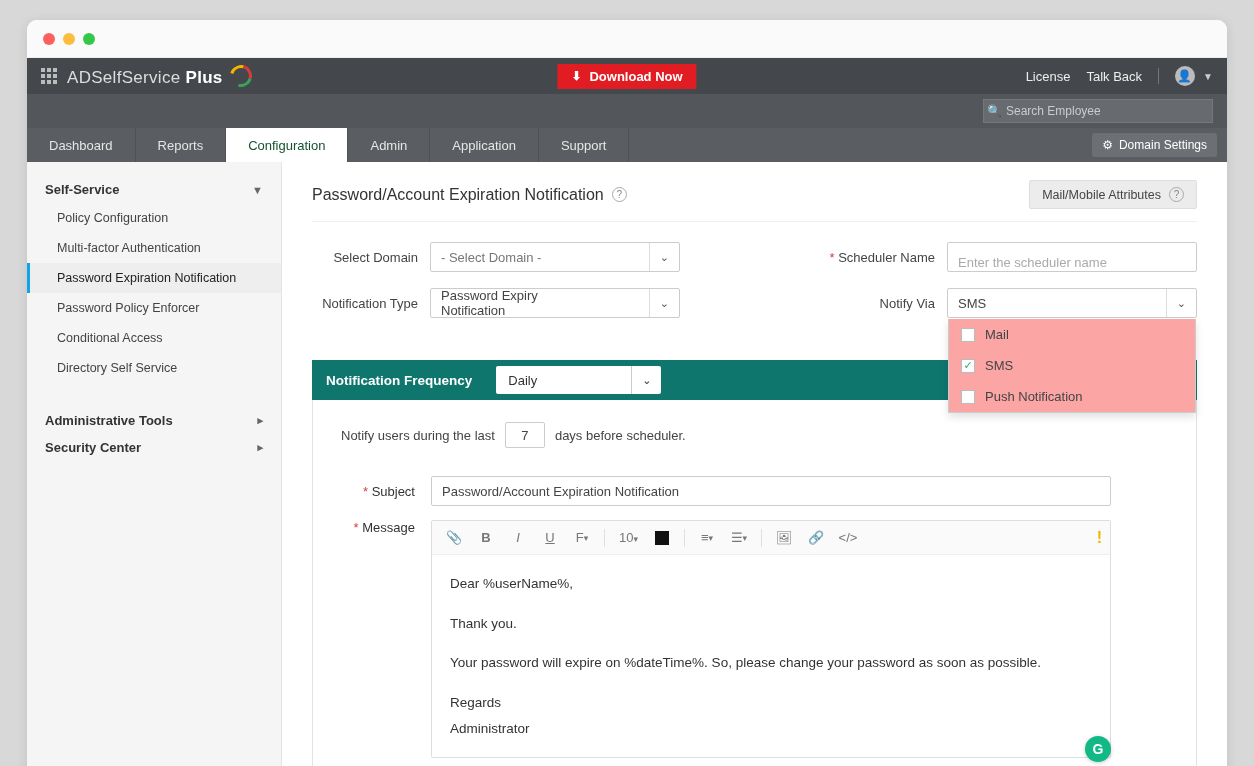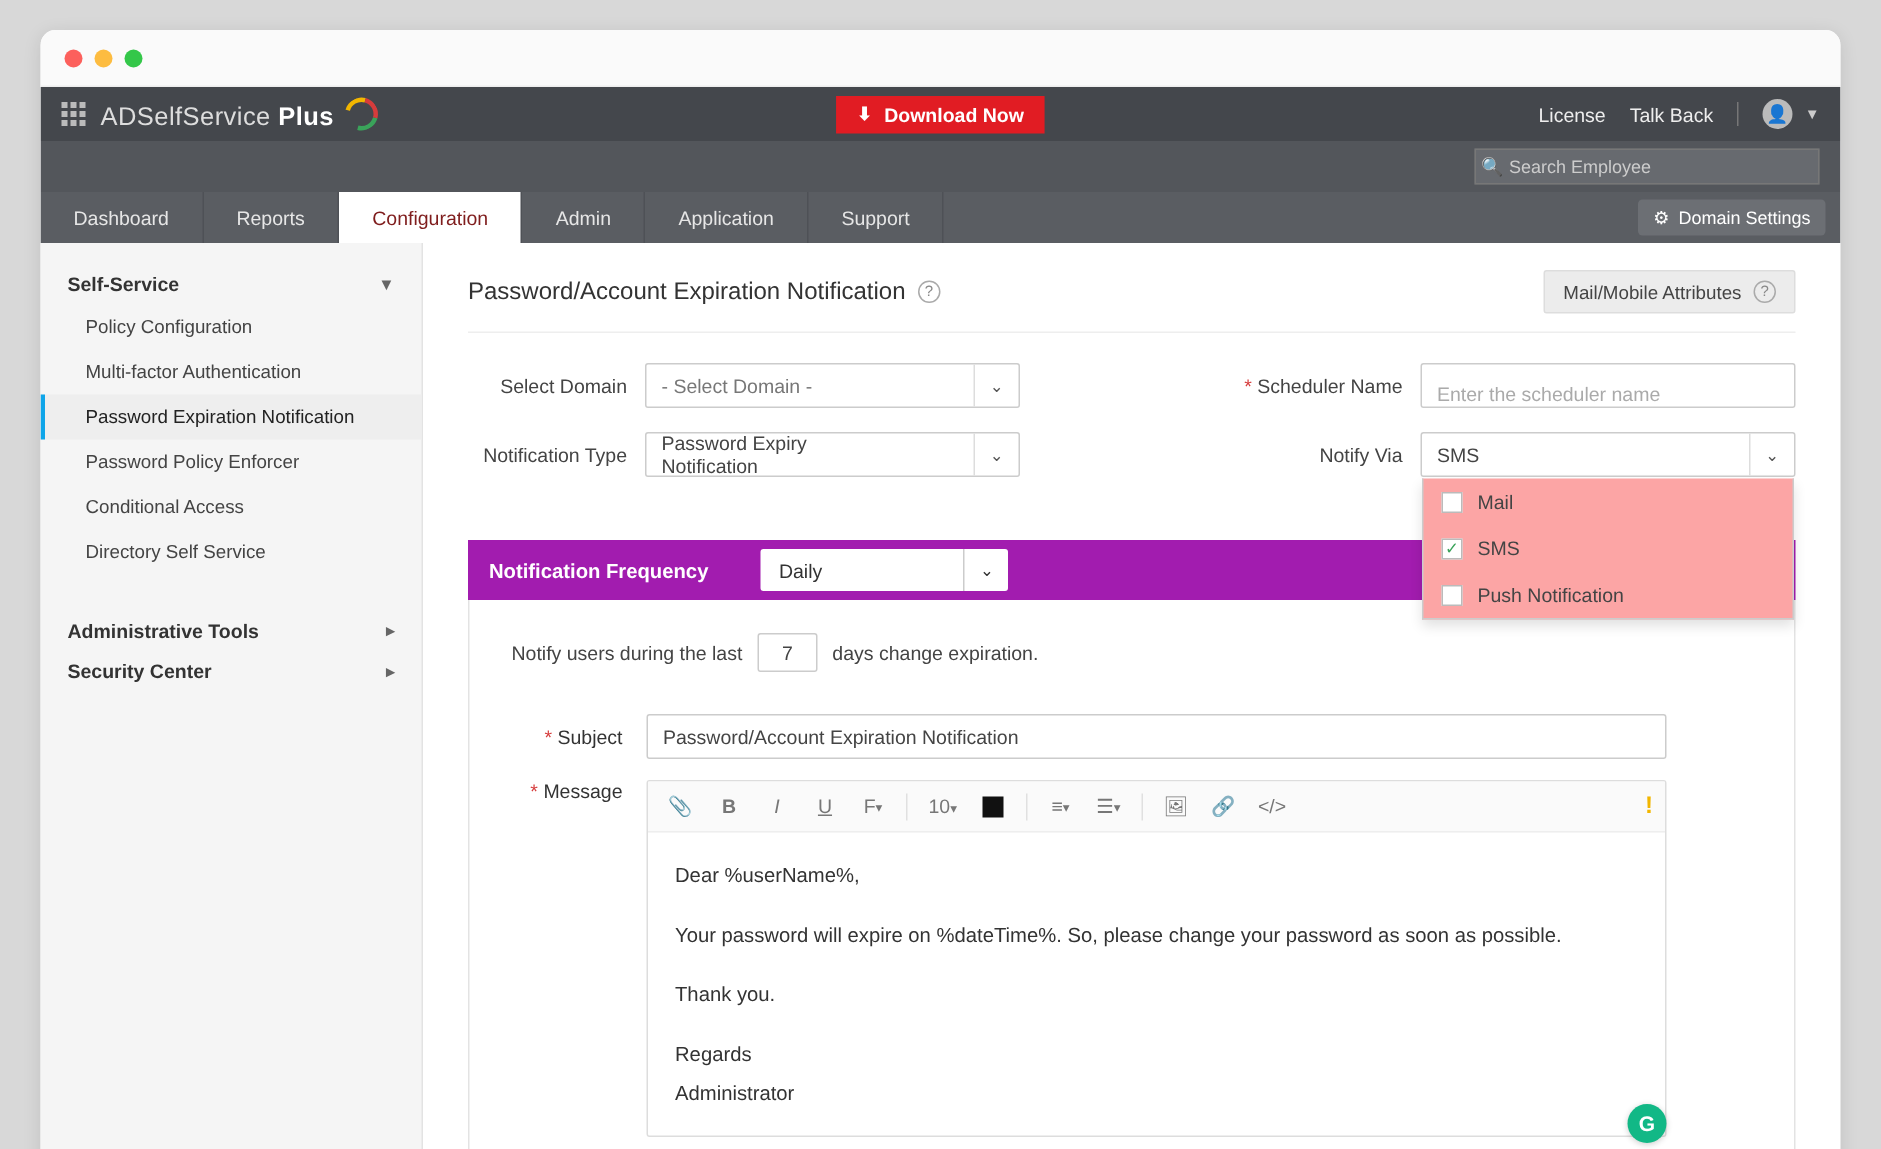--- a/index.html
+++ b/index.html
@@ -83,21 +83,21 @@
   }
   .search-box input::placeholder { color:#ccc; }
 
   .navbar {
     background:#5a5d62; height:34px; display:flex; align-items:stretch;
   }
   .nav-tab {
     padding:0 22px; color:#e6e6e6; display:flex; align-items:center; font-size:13px; cursor:pointer;
     border-right:1px solid #4e5156;
   }
-  .nav-tab.active { background:#fff; color:#7f1d1d; }
+  .nav-tab.active { background:#fff; color:#14532d; }
   .nav-right { margin-left:auto; display:flex; align-items:center; padding-right:10px; }
   .domain-settings {
     background:#6c6f74; color:#fff; height:24px; padding:0 10px; display:flex; align-items:center; gap:6px;
     font-size:12px; border-radius:3px; cursor:pointer;
   }
   .gear { font-size:12px; }
 
   .body-row { display:flex; min-height:500px; }
 
   .sidebar { width:255px; background:#f5f5f5; border-right:1px solid #e3e3e3; padding:14px 0; }
@@ -134,21 +134,21 @@
   .w130 { width:135px; }
 
   .dropdown-panel {
     position:absolute; top:30px; left:0; right:0; background:#fca5a5; border:1px solid #ccc; border-top:none;
     box-shadow:0 4px 8px rgba(0,0,0,.12); z-index:30;
   }
   .dd-opt { display:flex; align-items:center; gap:10px; padding:8px 12px; font-size:13px; color:#444; cursor:pointer; }
   .chk { width:14px; height:14px; border:1px solid #bbb; display:inline-flex; align-items:center; justify-content:center; font-size:11px; color:#3aa35a; background:#fff; }
 
   .freq-bar {
-    background:#a21caf; color:#fff; height:40px; display:flex; align-items:center; padding:0 14px; gap:35px; margin-top:6px;
+    background:#0f766e; color:#fff; height:40px; display:flex; align-items:center; padding:0 14px; gap:24px; margin-top:6px;
   }
   .freq-bar .flabel { font-size:13.5px; font-weight:600; }
   .freq-select { background:#fff; color:#333; height:28px; display:flex; align-items:center; border-radius:2px; }
   .freq-select .fval { padding:0 12px; font-size:13px; }
   .freq-select .fchev { border-left:1px solid #ccc; padding:0 10px; font-size:11px; height:100%; display:flex; align-items:center; }
   .adv-btn { margin-left:auto; background:#6c6f74; padding:6px 14px; font-size:13px; border-radius:2px; cursor:pointer; }
 
   .notify-box {
     border:1px solid #e3e3e3; border-top:none; padding:22px 28px 30px; background:#fff;
   }
@@ -336,21 +336,21 @@
           <span class="fval w130">Daily</span>
           <span class="fchev">⌄</span>
         </div>
         <div class="adv-btn">Advanced</div>
       </div>
 
       <div class="notify-box">
         <div class="notify-line">
           <span>Notify users during the last</span>
           <input class="days-input" value="7" style="">
-          <span>days change expiration.</span>
+          <span>days before scheduler.</span>
         </div>
 
         <div class="subject-row">
           <div class="slabel req">Subject</div>
           <input class="subject-input" value="Password/Account Expiration Notification" style="">
         </div>
 
         <div class="message-row">
           <div class="slabel req" style="width:74px;text-align:right;">Message</div>
           <div class="editor-wrap">
@@ -370,22 +370,22 @@
                 <div class="tbtn">≡<span style="font-size:9px">▾</span></div>
                 <div class="tbtn">☰<span style="font-size:9px">▾</span></div>
                 <div class="tsep"></div>
                 <div class="tbtn">🖼</div>
                 <div class="tbtn">🔗</div>
                 <div class="tbtn">&lt;/&gt;</div>
                 <div class="warn">!</div>
               </div>
               <div class="editor-body">
                 <p>Dear %userName%,</p>
+                <p>Thank you.</p>
                 <p>Your password will expire on %dateTime%. So, please change your password as soon as possible.</p>
-                <p>Thank you.</p>
                 <div>Regards</div>
                 <div>Administrator</div>
               </div>
             </div>
             <div class="fab">G</div>
           </div>
         </div>
       </div>
 
     </div>

